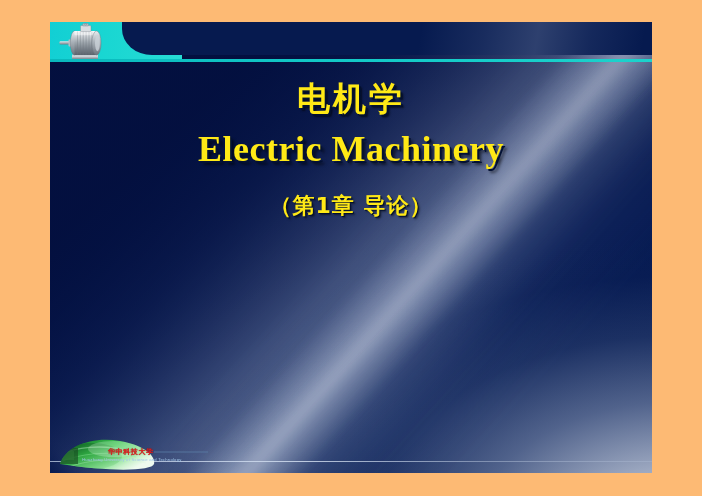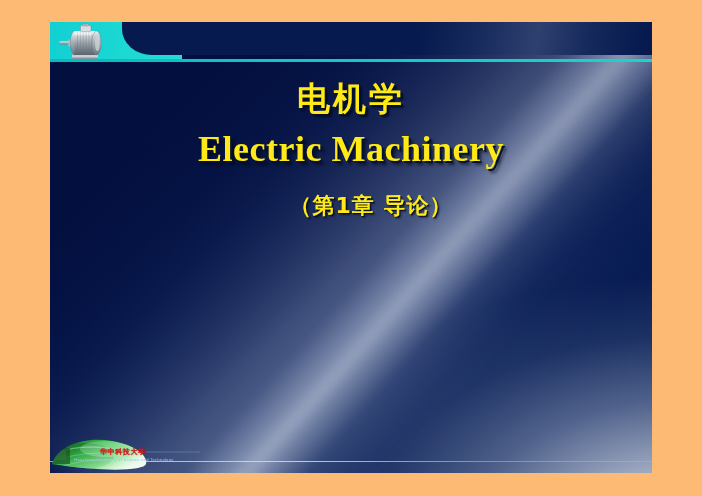--- a/index.html
+++ b/index.html
@@ -246,40 +246,39 @@
     width: 602px;
     font-family: "DejaVu Sans", "Liberation Sans", sans-serif;
     font-weight: bold;
     font-size: 22px;
     line-height: 28px;
     letter-spacing: 1px;
     color: #ffe916;
     text-shadow:
       1px 1px 0 #02102f,
       2px 2px 2px rgba(0,0,0,0.5);
-    padding-left: 20px;
   }
 
   
   .footer-rule {
     position: absolute;
     left: 0;
     top: 439px;
     width: 602px;
     height: 1px;
     background:
       linear-gradient(to right,
         rgba(196,210,233,0.75) 0%,
         rgba(210,222,240,0.85) 42%,
         rgba(176,190,214,0.55) 72%,
         rgba(176,190,214,0.35) 100%);
   }
   .footer-logo {
     position: absolute;
-    left: 0px;
+    left: 8px;
     top: 416px;
     width: 150px;
     height: 34px;
   }
   .footer-logo svg { display: block; }
   .logo-cn {
     position: absolute;
     left: 50px;
     top: 9px;
     font-family: "DejaVu Sans", "Liberation Sans", sans-serif;

